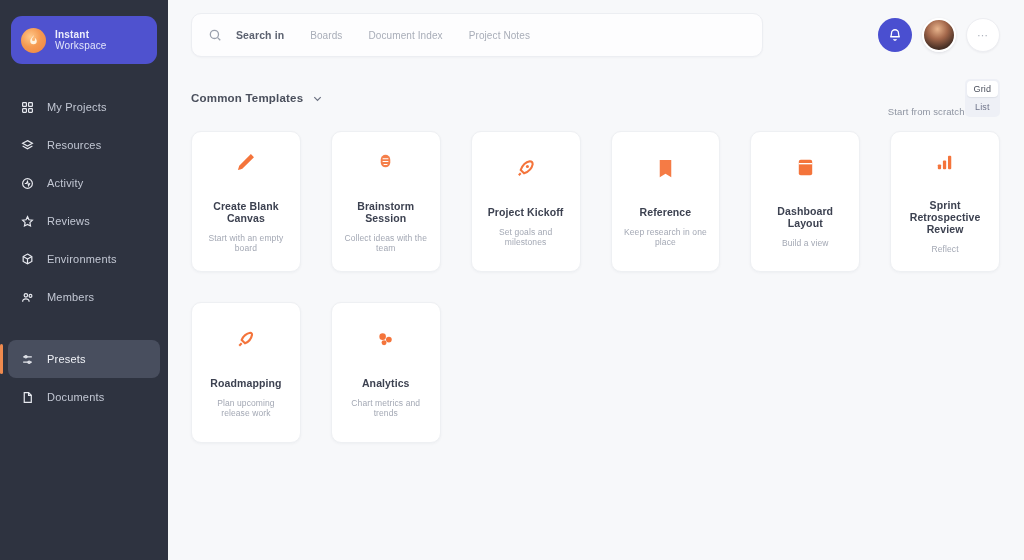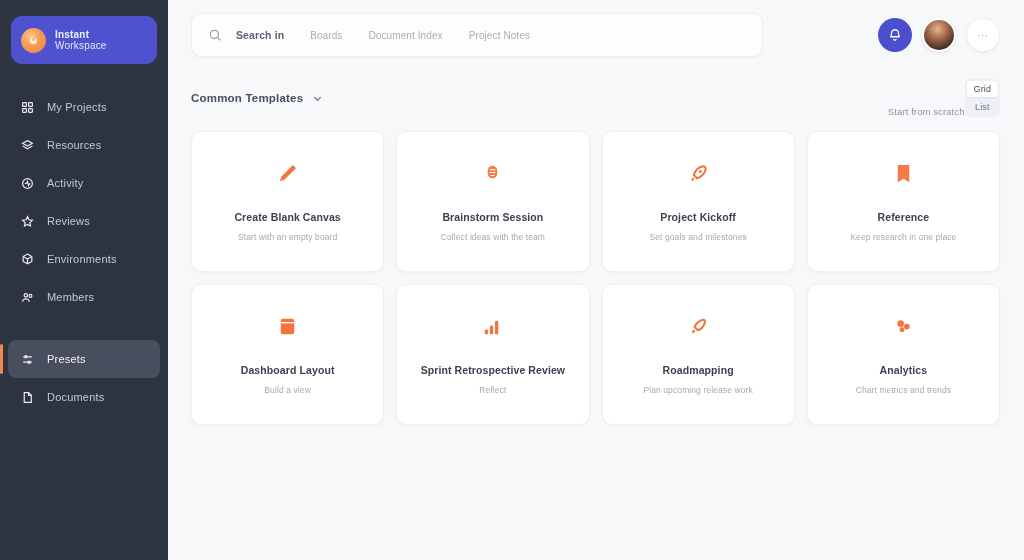--- a/index.html
+++ b/index.html
@@ -122,22 +122,22 @@
   }
   .toggle-seg {
     font-size: 9px; color: #6f748a; padding: 3px 7px; border-radius: 4px;
     cursor: pointer; letter-spacing: .1px;
   }
   .toggle-seg.active { background: #ffffff; color: #4a4f5c; box-shadow: 0 1px 1px rgba(30,35,60,.08); }
 
   
   .grid {
     display: grid;
-    grid-template-columns: repeat(4, 1fr);
-    gap: 12px;
+    grid-template-columns: repeat(6, 1fr);
+    gap: 30px;
     padding: 14px 24px 0 23px;
   }
   .card {
     background: #ffffff;
     border: 1px solid #eef0f3;
     border-radius: 10px;
     height: 141px;
     display: flex; flex-direction: column;
     align-items: center; justify-content: center;
     cursor: pointer;

